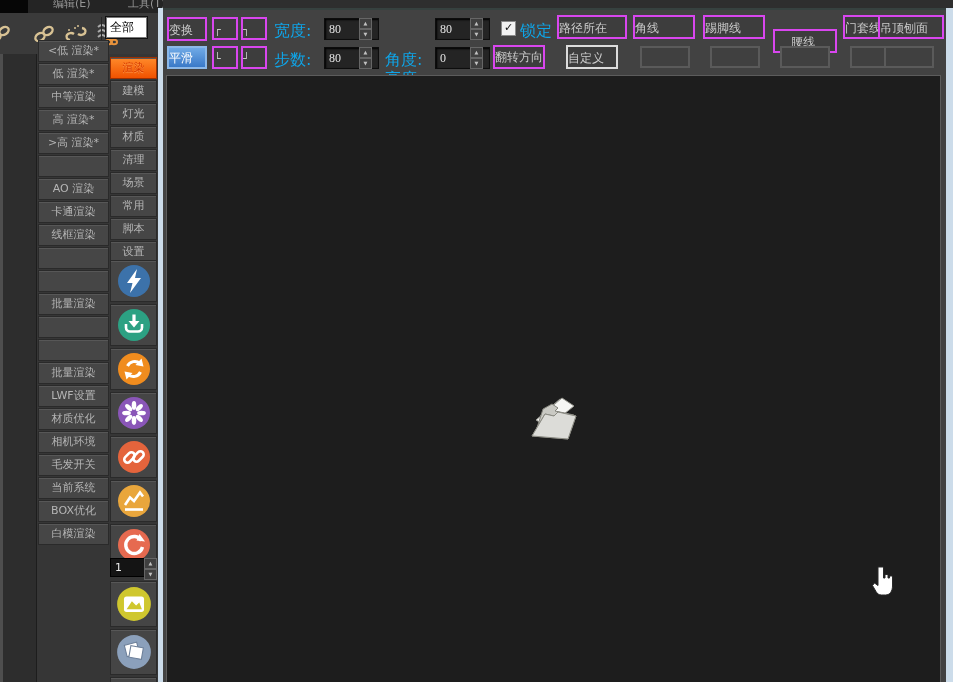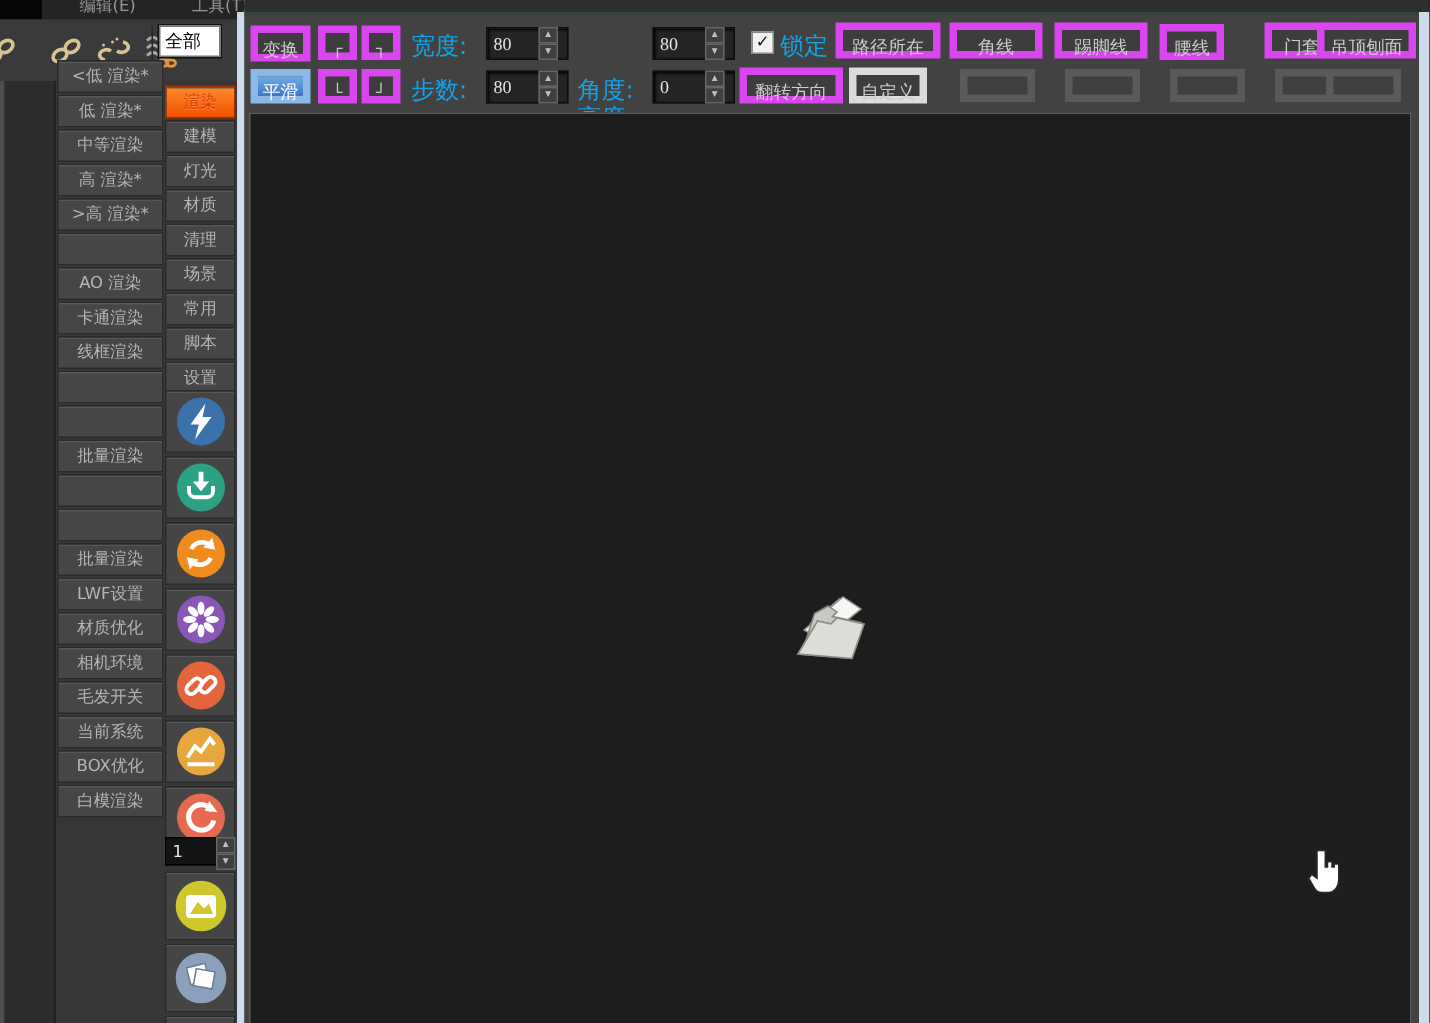--- a/index.html
+++ b/index.html
@@ -52,22 +52,22 @@
   .aero-right{left:788px;top:8px;width:7px;height:674px;background:#ccdcea;}
   .titlebar{left:0;top:0;width:795px;height:8px;background:linear-gradient(#f4f8fc,#d7e4f1);overflow:hidden;}
   .title-ico{left:6px;top:1px;width:10px;height:10px;background:#5b87c5;border-radius:2px;}
   .title-text{left:22px;top:-6px;font-size:11.5px;color:#424242;white-space:nowrap;}
   .winbtns{right:12px;top:-7px;display:flex;gap:3px;}
   .winbtn{width:28px;height:15px;border-radius:0 0 3px 3px;border:1px solid #70829a;
           background:linear-gradient(#ffffff,#cfdae8);box-shadow:inset 0 0 2px #fff;}
   .client{left:5px;top:8px;width:783px;height:674px;background:#424242;border-top:2px solid #36413f;box-sizing:border-box;}
 
   .tbtn{
-    background:#3d3d3d;border:5px solid #d946ef;color:#cccccc;font-size:12px;
-    text-align:center;box-sizing:border-box;
+    background:#3d3d3d;border:2px solid #d946ef;color:#cccccc;font-size:12px;
+    text-align:left;box-sizing:border-box;
   }
   .tbtn.blue{background:linear-gradient(#70aae6,#3a79c8);border-color:#8cb8e8;color:#fff;}
   .tbtn.lightborder{border-color:#dcdcdc;}
   .tbtn.empty{background:#404040;border-color:#5a5a5a;}
   .cornerbtn{width:26px;height:23px;line-height:21px;font-size:11px;color:#c4c4c4;}
   .lbl{color:#0ea5e9;font-size:16px;white-space:nowrap;}
   .numfield{
     background:#242424;border:1px solid #0d0d0d;box-shadow:inset 1px 1px 2px #000;
     color:#e5e5e5;font-size:12px;height:20px;padding:0 0 0 4px;width:49px;box-sizing:content-box;
     font-family:Liberation Serif, serif;
@@ -300,40 +300,40 @@
     <div class="abs spin" style="left:307px;top:8px;">
         <div class="spin-up"></div>
         <div class="spin-dn"></div>
       </div>
     <div class="abs checkbox checked" style="left:338px;top:11px;"></div>
     <div class="abs lbl" style="left:357px;top:11px;">锁定</div>
 
     <div class="abs tbtn" style="left:394px;top:5px;width:70px;height:24px;line-height:22px;">路径所在</div>
     <div class="abs tbtn" style="left:470px;top:5px;width:62px;height:24px;line-height:22px;">角线</div>
     <div class="abs tbtn" style="left:540px;top:5px;width:62px;height:24px;line-height:22px;">踢脚线</div>
-    <div class="abs tbtn" style="left:610px;top:6px;width:43px;height:24px;line-height:22px;">腰线</div>
+    <div class="abs tbtn" style="left:610px;top:19px;width:64px;height:24px;line-height:22px;padding-left:16px;">腰线</div>
     <div class="abs tbtn" style="left:680px;top:5px;width:62px;height:24px;line-height:22px;">门套线</div>
     <div class="abs tbtn" style="left:715px;top:5px;width:66px;height:24px;line-height:22px;left:715px;">吊顶刨面</div>
 
     <div class="abs tbtn blue" style="left:4px;top:36px;width:40px;height:23px;line-height:21px;">平滑</div>
     <div class="abs tbtn cornerbtn" style="left:49px;top:36px;">└</div>
     <div class="abs tbtn cornerbtn" style="left:78px;top:36px;">┘</div>
     <div class="abs lbl" style="left:111px;top:40px;">步数:</div>
     <input class="abs numfield" style="left: 141px; top: 37px;" readonly="" value="80">
     <div class="abs spin" style="left:196px;top:37px;">
         <div class="spin-up"></div>
         <div class="spin-dn"></div>
       </div>
     <div class="abs lbl" style="left:222px;top:40px;">角度:</div>
     <input class="abs numfield" style="left: 252px; top: 37px;" readonly="" value="0">
     <div class="abs spin" style="left:307px;top:37px;">
         <div class="spin-up"></div>
         <div class="spin-dn"></div>
       </div>
-    <div class="abs tbtn" style="left:330px;top:35px;width:69px;height:24px;line-height:22px;">翻转方向</div>
+    <div class="abs tbtn" style="left:330px;top:35px;width:52px;height:24px;line-height:22px;font-family:Liberation Mono, monospace;">翻转方向</div>
     <div class="abs tbtn lightborder" style="left:403px;top:35px;width:52px;height:24px;line-height:22px;">自定义</div>
     <div class="abs tbtn empty" style="left:477px;top:36px;width:50px;height:22px;"></div>
     <div class="abs tbtn empty" style="left:547px;top:36px;width:50px;height:22px;"></div>
     <div class="abs tbtn empty" style="left:617px;top:36px;width:50px;height:22px;"></div>
     <div class="abs tbtn empty" style="left:687px;top:36px;width:50px;height:22px;"></div>
     <div class="abs tbtn empty" style="left:721px;top:36px;width:50px;height:22px;"></div>
 
     <div class="abs content">
       <div class="abs" style="left:357px;top:316px;">
         <svg width="58" height="50" viewBox="0 0 58 50">

